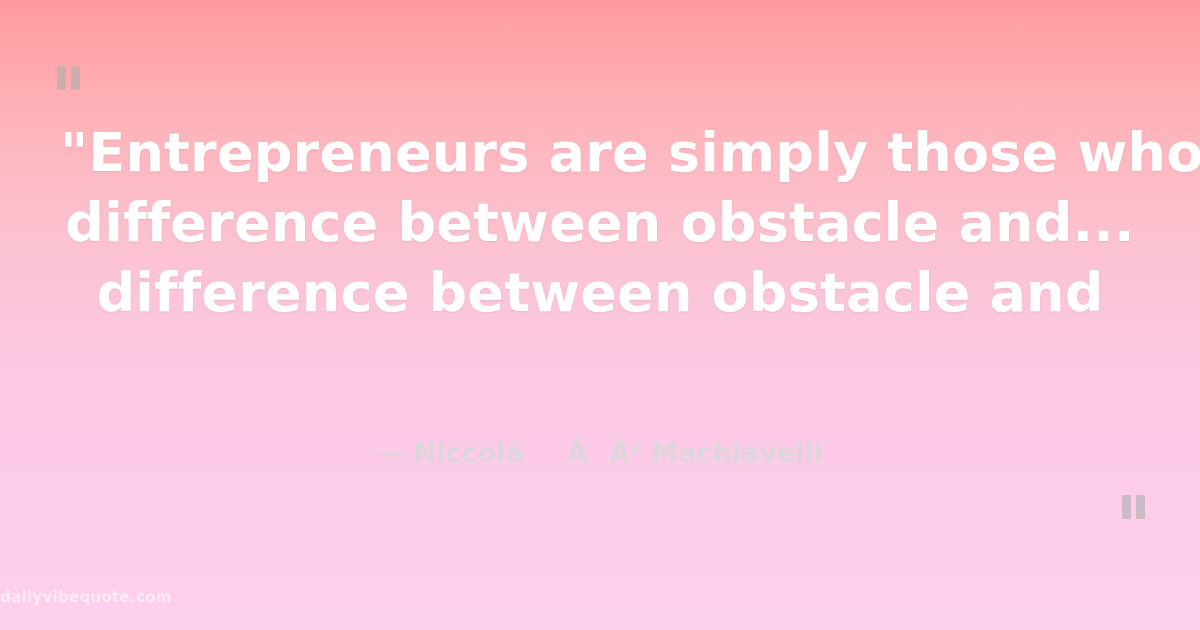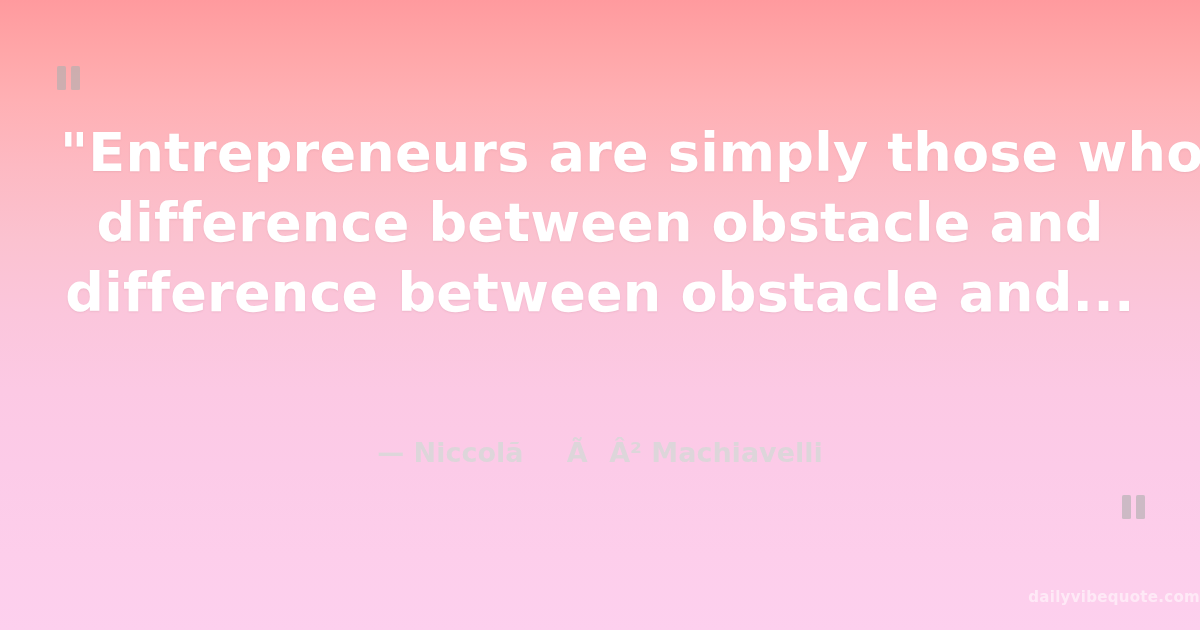--- a/index.html
+++ b/index.html
@@ -93,43 +93,43 @@
     opacity: 0.85;
     white-space: nowrap;
   }
 
   
   .watermark {
     position: absolute;
     bottom: 24px;
     left: 0;
     right: 0;
-    text-align: right;
+    text-align: left;
     font-family: "DejaVu Sans", sans-serif;
     font-weight: 700;
     font-size: 15px;
     letter-spacing: 0.3px;
     color: #ffffff;
     opacity: 0.55;
   }
 </style>
 </head>
 <body>
 
 <div class="quote-card">
 
   <div class="quote-mark top-left">
     <span class="bar"></span>
     <span class="bar"></span>
   </div>
 
   <div class="quote-body">
     <span class="quote-line">"Entrepreneurs are simply those who</span>
+    <span class="quote-line">difference between obstacle and...</span>
     <span class="quote-line">difference between obstacle and</span>
-    <span class="quote-line">difference between obstacle and...</span>
   </div>
 
   <div class="attribution">— NiccolãÃÂ² Machiavelli</div>
 
   <div class="quote-mark bottom-right">
     <span class="bar"></span>
     <span class="bar"></span>
   </div>
 
   <div class="watermark">dailyvibequote.com</div>

